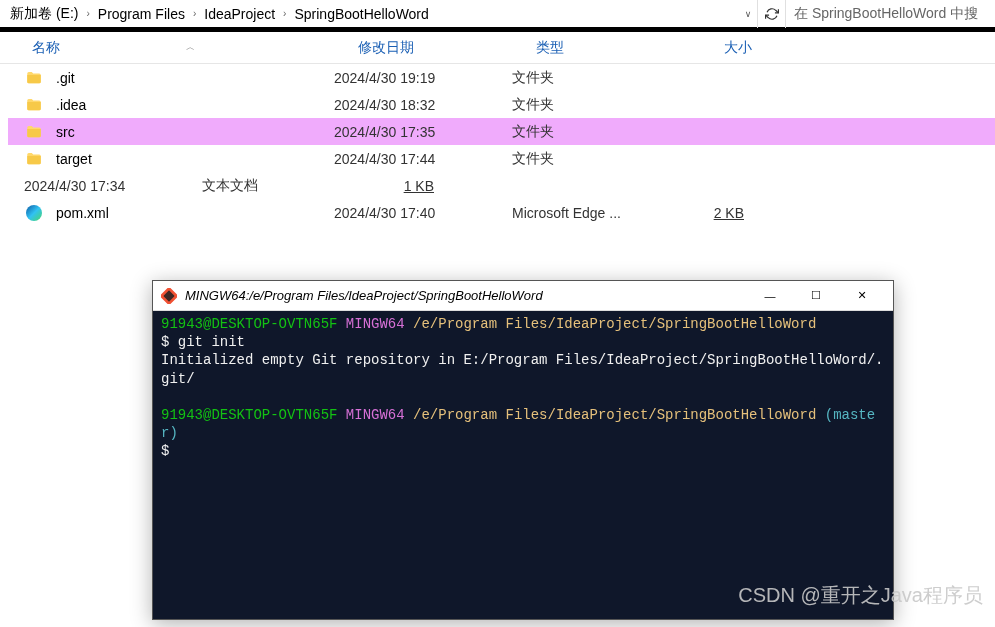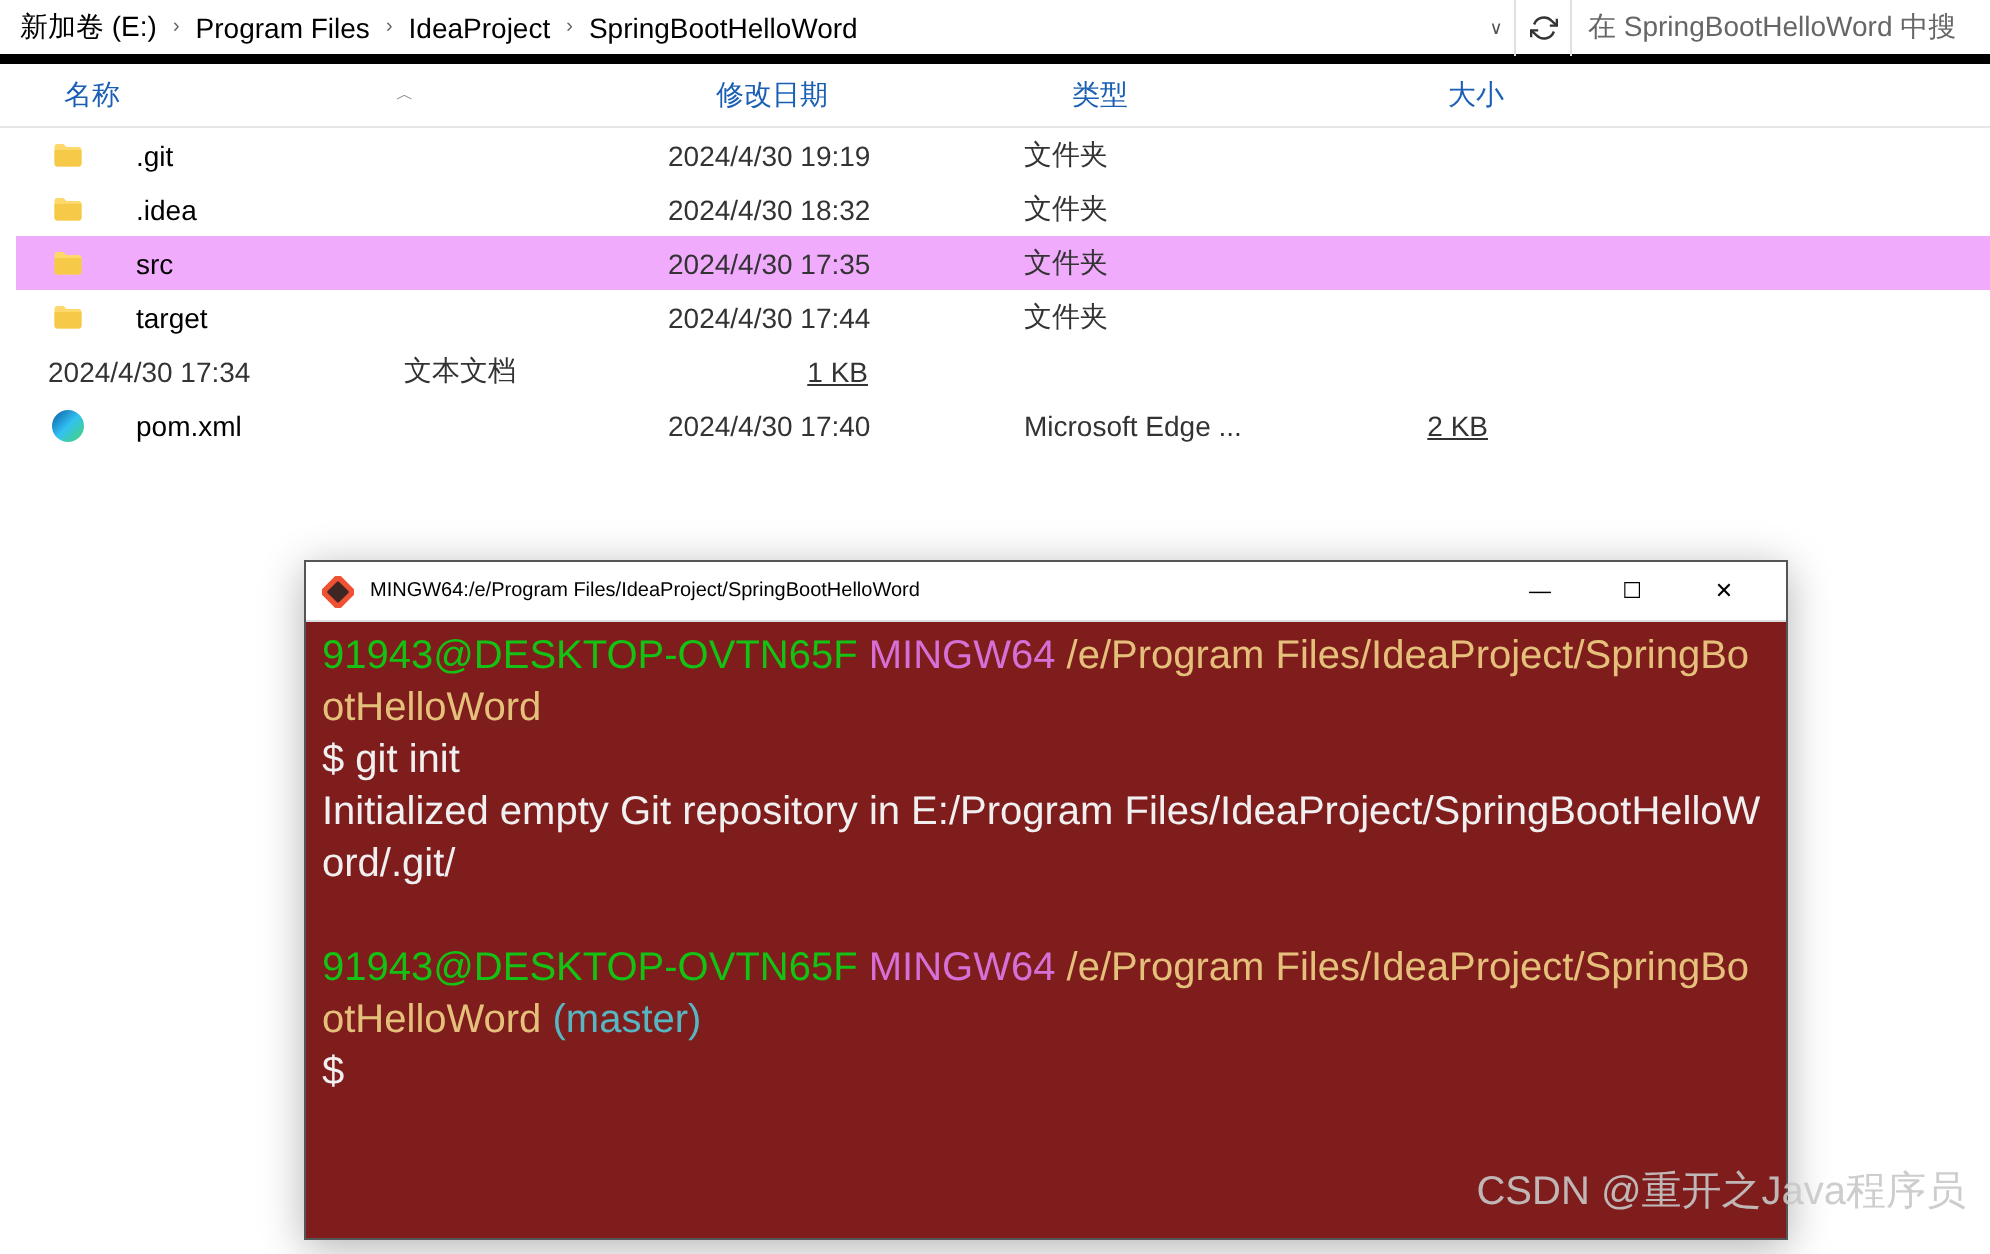--- a/index.html
+++ b/index.html
@@ -10,21 +10,21 @@
 .breadcrumb { display: flex; align-items: center; flex: 1; padding: 0 4px; }
 .crumb { padding: 4px 6px; cursor: pointer; }
 .chevron { color: #666; padding: 0 2px; font-size: 10px; }
 .refresh-btn { width: 28px; height: 28px; display: flex; align-items: center; justify-content: center; border-left: 1px solid #e0e0e0; cursor: pointer; }
 .dropdown-btn { width: 18px; height: 28px; display: flex; align-items: center; justify-content: center; cursor: pointer; font-size: 9px; color: #555; }
 .search-box { width: 210px; height: 28px; border-left: 1px solid #e0e0e0; padding: 0 8px; color: #666; display: flex; align-items: center; overflow: hidden; white-space: nowrap; }
 
 
 .file-header { display: flex; height: 32px; align-items: center; border-bottom: 1px solid #e6e6e6; color: #1a5fb4; padding-left: 24px; }
 .file-header .col { padding: 4px 8px; }
-.col-name { width: 326px; display: flex; align-items: center; gap: 18px; }
+.col-name { width: 326px; display: flex; align-items: center; gap: 6px; }
 .col-date { width: 178px; }
 .col-type { width: 152px; }
 .col-size { width: 80px; text-align: right; }
 .sort-arrow { font-size: 9px; color: #888; margin-left: 120px; }
 
 .file-list { padding-left: 8px; }
 .file-row { display: flex; height: 27px; align-items: center; padding-left: 16px; }
 .file-row.selected { background: #f0abfc; }
 .file-row .icon { width: 20px; height: 20px; margin-right: 6px; display: flex; align-items: center; justify-content: center; }
 .file-row .col-name { width: 310px; display: flex; align-items: center; }
@@ -34,24 +34,24 @@
 
 
 .folder-icon svg { width: 18px; height: 18px; }
 .file-icon svg { width: 16px; height: 16px; }
 .edge-icon { width: 16px; height: 16px; border-radius: 50%; background: linear-gradient(135deg, #0c59a4 0%, #31c2f2 50%, #49d668 100%); }
 
 
 .terminal-window { position: absolute; left: 152px; top: 280px; width: 742px; height: 340px; border: 1px solid #555; background: #fff; box-shadow: 0 4px 20px rgba(0,0,0,0.3); }
 .title-bar { height: 30px; background: #fff; display: flex; align-items: center; padding: 0 8px; border-bottom: 1px solid #ddd; }
 .app-icon { width: 16px; height: 16px; margin-right: 8px; }
-.title-text { flex: 1; font-size: 10px; }
+.title-text { flex: 1; font-size: 13px; font-style: italic; }
 .win-btn { width: 46px; height: 30px; display: flex; align-items: center; justify-content: center; cursor: pointer; font-family: "Segoe UI Symbol", sans-serif; font-size: 11px; }
 
-.terminal-body { background: #7f1d1d; height: calc(100% - 30px); padding: 4px 8px; font-family: Liberation Sans, sans-serif; font-size: 20px; line-height: 1.3; color: #fff; overflow: hidden; }
+.terminal-body { background: #0f172a; height: calc(100% - 30px); padding: 4px 8px; font-family: Liberation Mono, monospace; font-size: 14px; line-height: 1.3; color: #fff; overflow: hidden; }
 .term-line { white-space: pre-wrap; word-break: break-all; }
 .c-green { color: #13c213; }
 .c-purple { color: #d670d6; }
 .c-yellow { color: #e5c07b; }
 .c-cyan { color: #56b6c2; }
 .c-white { color: #f0f0f0; }
 
 .watermark { position: absolute; right: 12px; bottom: 18px; color: rgba(200,200,200,0.9); font-size: 20px; pointer-events: none; }
 </style>
 </head>

